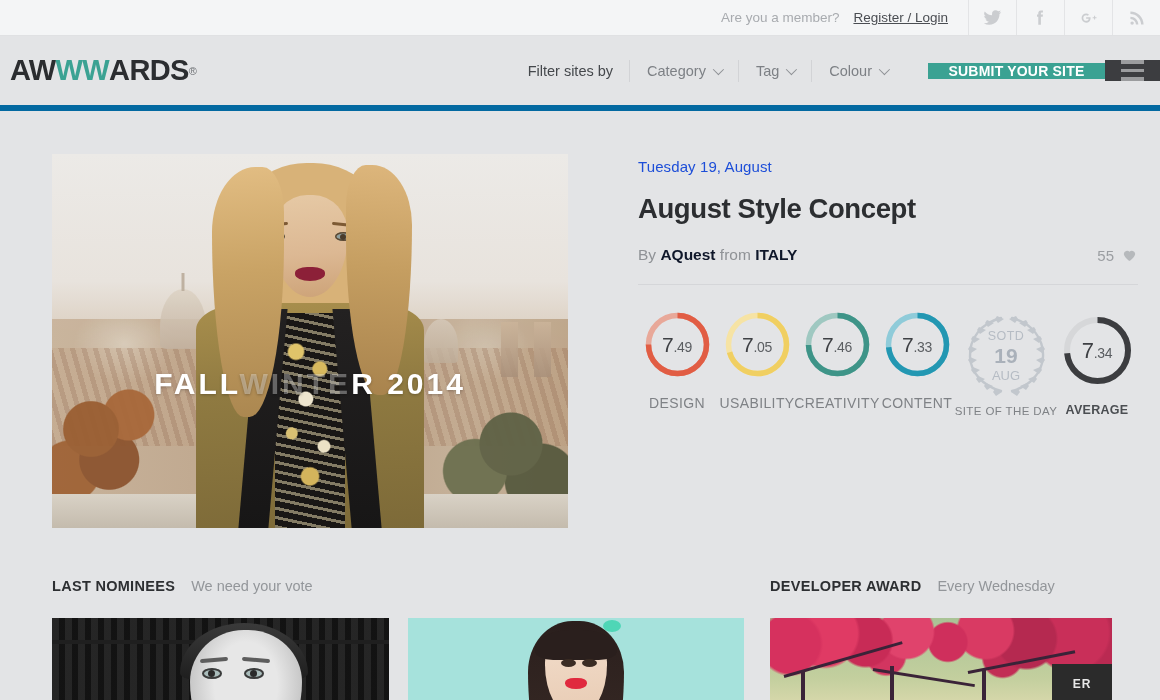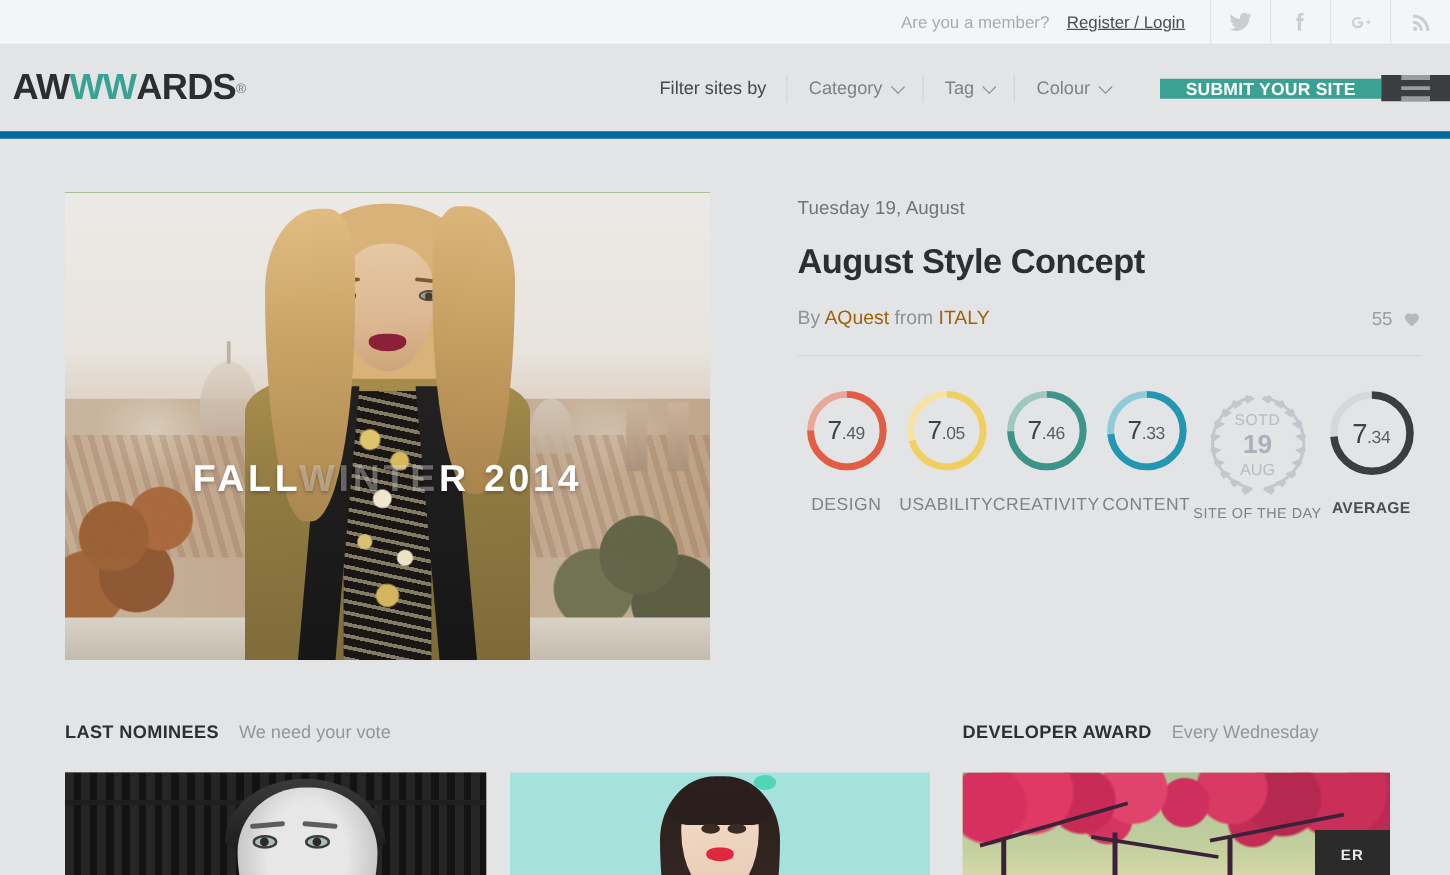--- a/index.html
+++ b/index.html
@@ -310,41 +310,41 @@
   .hero-caption .faded { color: rgba(255,255,255,0.34); }
 
   
   .info {
     flex: 1;
     padding-left: 70px;
     padding-top: 4px;
   }
   .info-date {
     font-size: 15px;
-    color: #737373;
+    color: #1d4ed8;
     letter-spacing: 0.1px;
   }
   .info-title {
     font-size: 27.5px;
     font-weight: bold;
     color: #2c2e31;
     letter-spacing: -0.4px;
     margin-top: 18px;
     cursor: pointer;
   }
   .info-byline-row {
     display: flex;
     align-items: center;
     margin-top: 21px;
   }
   .info-byline {
     font-size: 15.5px;
     color: #8f9296;
   }
-  .info-byline b { color: #a16207; font-weight: normal; }
+  .info-byline b { color: #0f172a; font-weight: bold; }
   .likes {
     margin-left: auto;
     display: flex;
     align-items: center;
     gap: 7px;
     font-size: 15px;
     color: #9b9ea2;
     cursor: pointer;
   }
   .heart { fill: #b6b9bc; }
@@ -392,21 +392,21 @@
     font-size: 14px;
     color: #7f8286;
     letter-spacing: 0.4px;
     white-space: nowrap;
     text-align: right;
   }
 
   .scores-right {
     margin-left: auto;
     display: flex;
-    align-items: flex-start;
+    align-items: flex-end;
   }
   .sotd {
     width: 100px;
     display: flex;
     flex-direction: column;
     align-items: center;
     cursor: pointer;
   }
   .wreath { width: 95px; height: 86px; position: relative; }
   .wreath svg { position: absolute; inset: 0; }

